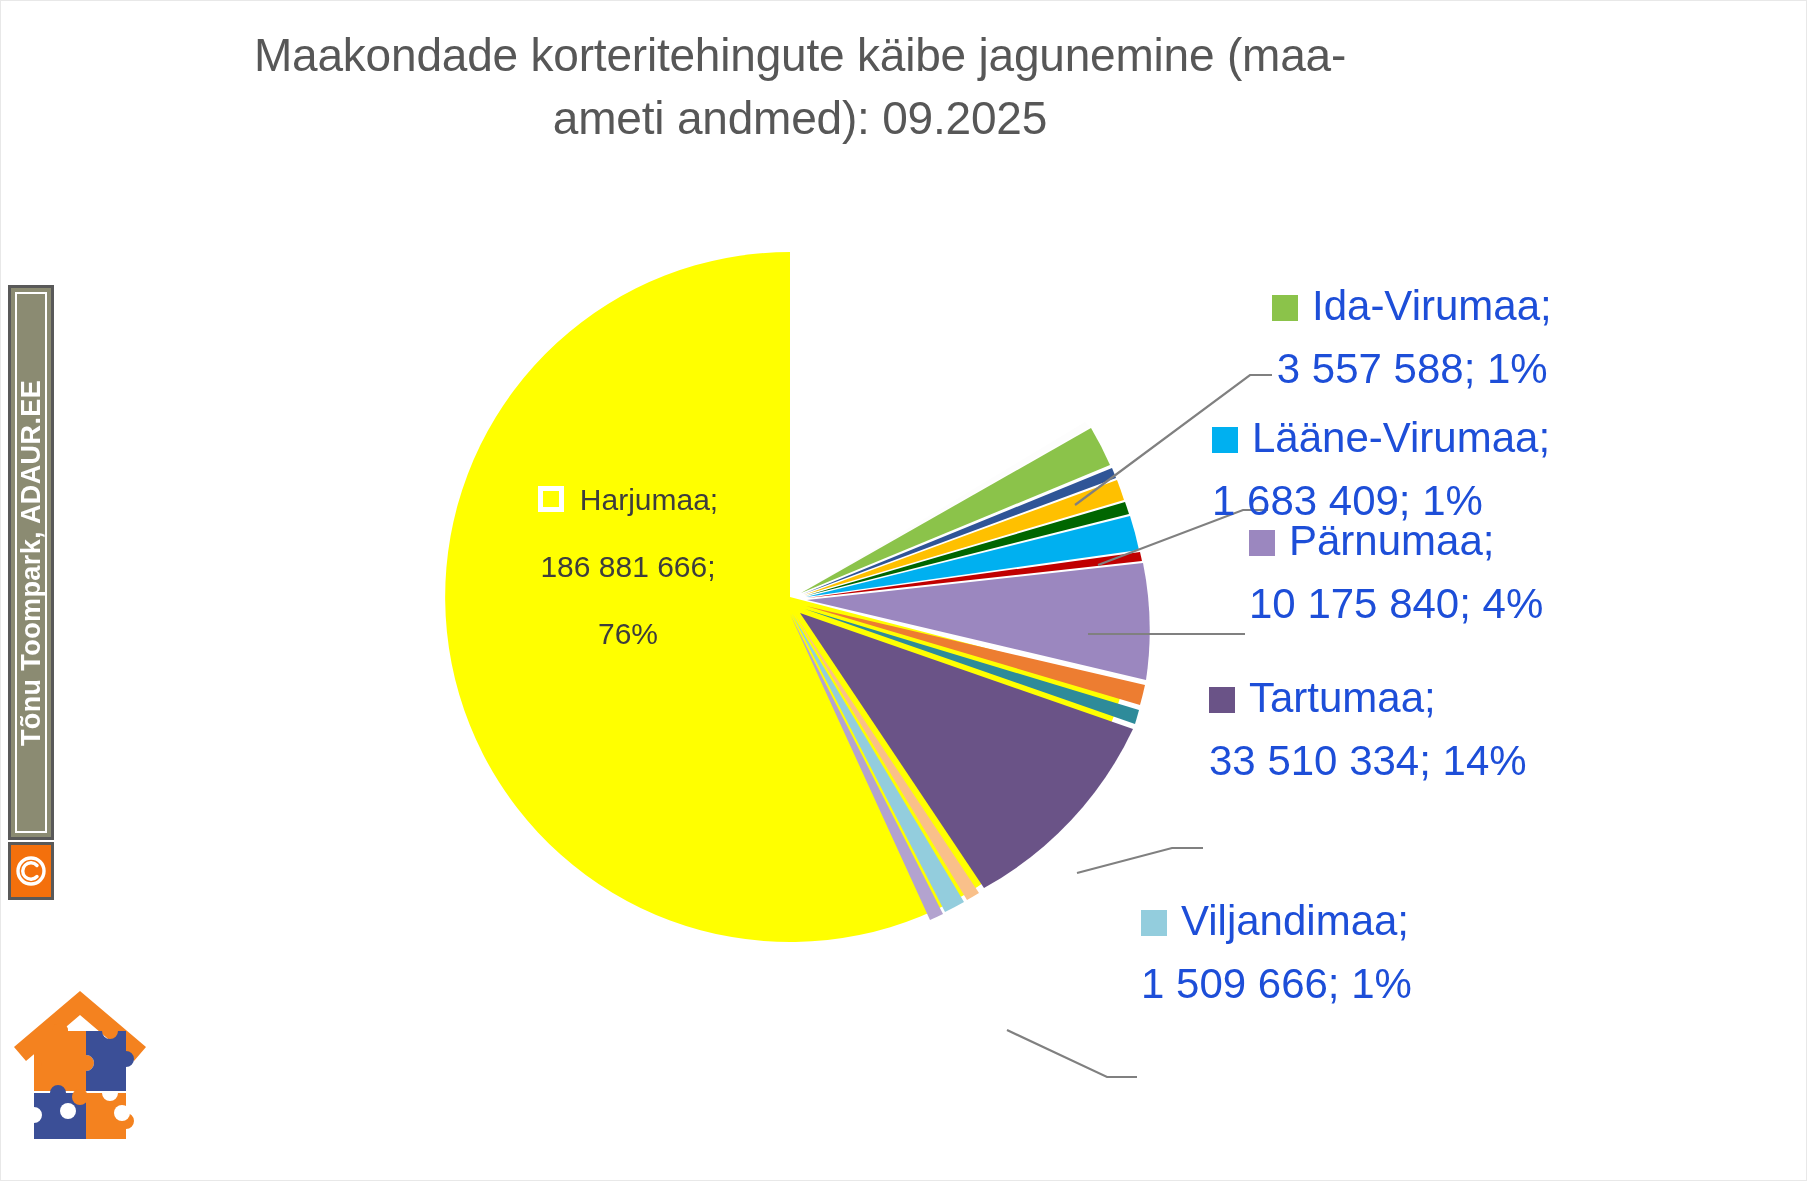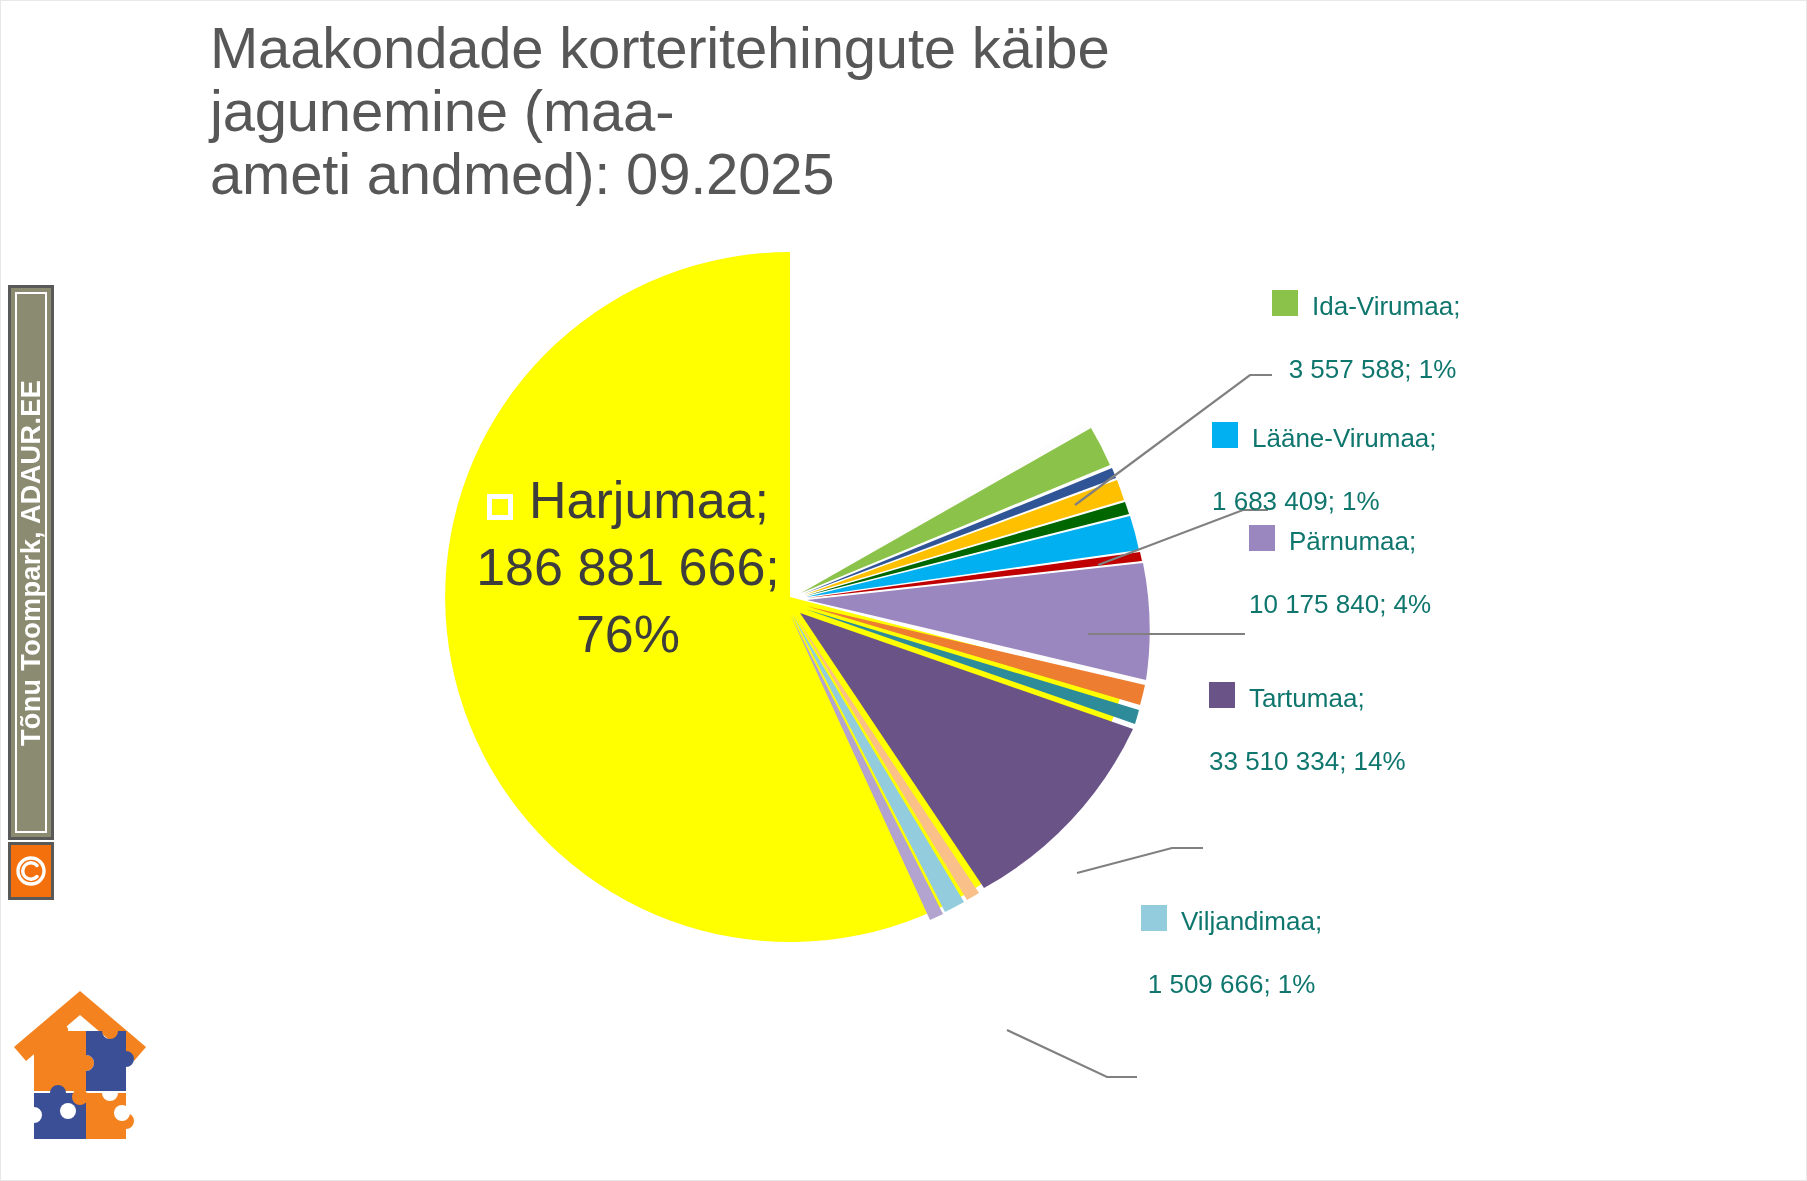--- a/index.html
+++ b/index.html
@@ -11,23 +11,23 @@
     position:relative;
   }
   #stage{position:absolute;inset:0;background:#fff;}
 
   
   #frame{position:absolute;left:0;top:0;width:1807px;height:1181px;
          box-sizing:border-box;border:1px solid #e8e8e8;pointer-events:none;}
 
   
   #chart-title{
-    position:absolute;left:210px;top:16px;width:1180px;
-    text-align:left;
-    font-size:58px;line-height:63px;
+    position:absolute;left:210px;top:24px;width:1180px;
+    text-align:center;
+    font-size:46px;line-height:63px;
     color:#575757;
     font-family:"Liberation Sans", sans-serif;
     font-weight:400;
     letter-spacing:-0.2px;
   }
 
   
   #watermark{
     position:absolute;left:8px;top:285px;width:46px;height:555px;
     background:#8b8b72;
@@ -60,33 +60,33 @@
 
   
   #logo{position:absolute;left:10px;top:985px;width:140px;height:160px;}
 
   
   #pie-svg{position:absolute;left:0;top:0;width:1807px;height:1181px;}
 
   
   .cl-label{
     position:absolute;
-    color:#0f766e;
-    font-size:26px;
+    color:#1d4ed8;
+    font-size:42px;
     line-height:52px;
     font-family:"Liberation Sans", sans-serif;
     white-space:nowrap;
   }
   .cl-label .swatch{
     display:inline-block;width:26px;height:26px;
     vertical-align:-1px;margin-right:14px;
   }
   .cl-inner{
     position:absolute;text-align:center;color:#3d3d3d;
-    font-size:52px;line-height:56px;
+    font-size:30px;line-height:56px;
     font-family:"Liberation Sans", sans-serif;
   }
   .swatch-hollow{
     display:inline-block;width:26px;height:26px;
     border:5px solid #ffffff;box-sizing:border-box;background:transparent;
     vertical-align:-2px;margin-right:16px;
   }
   .lbl-line{display:block;}
   .lbl-row1{display:block;}
   .lbl-row2{display:block;margin-top:11px;}

